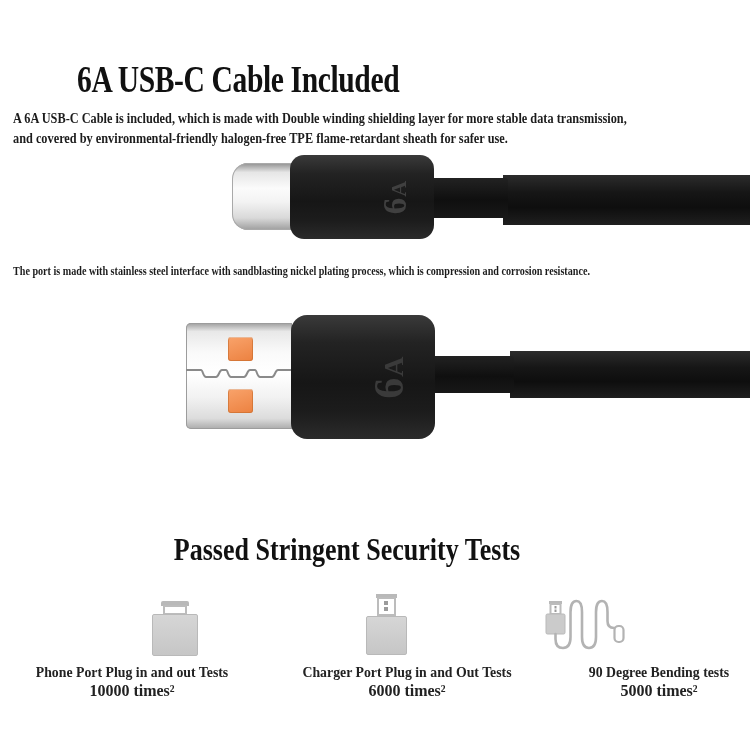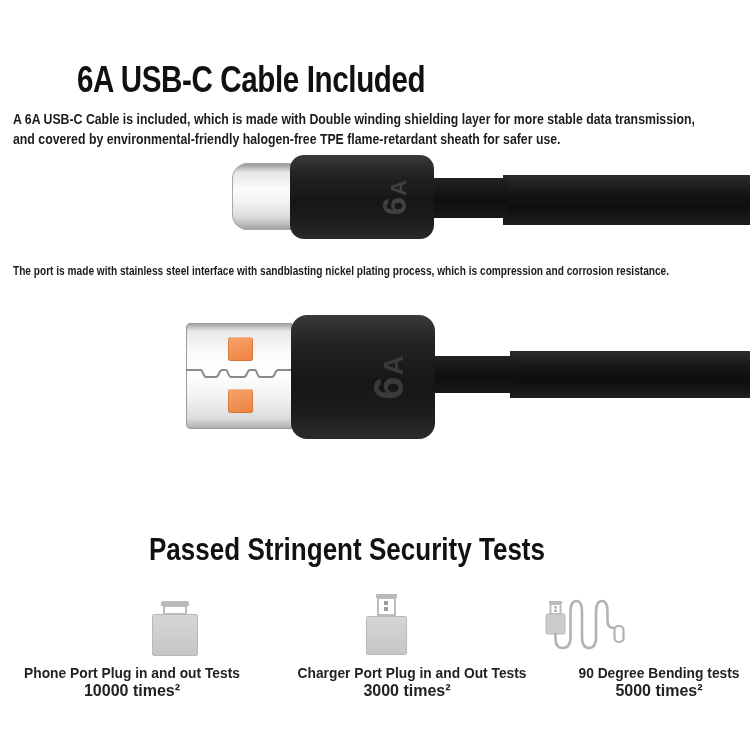--- a/index.html
+++ b/index.html
@@ -1,18 +1,18 @@
 <!DOCTYPE html>
 <html><head>
 <meta charset="utf-8">
 <style>
   html,body{margin:0;padding:0;background:#fff;}
   .canvas{
     position:relative;width:750px;height:750px;background:#ffffff;overflow:hidden;
-    font-family:Liberation Sans, sans-serif;color:#1c1c1c;
+    font-family:Liberation Serif, serif;color:#1c1c1c;
   }
   
   .hero-title{
     position:absolute;left:77px;top:60px;font-size:37px;font-weight:700;line-height:40px;
     letter-spacing:-0.5px;white-space:nowrap;color:#111;
     transform:scaleX(0.80);transform-origin:left top;
   }
   .hero-desc{position:absolute;left:13px;top:109px;font-weight:700;font-size:15px;line-height:19.5px;}
   .hero-desc .line{white-space:nowrap;transform:scaleX(0.82);transform-origin:left top;}
   .port-note{
@@ -154,20 +154,20 @@
     <path d="M12.5 41 V46 C12.5 52 15 55 20 55 C26 55 27.5 50 27.5 44 V19 C27.5 11 30 8 33.5 8 C37.5 8 39 12 39 19 V44 C39 50 40.5 55 46 55 C51.5 55 53 50 53 44 V19 C53 11 55.5 8 59 8 C63 8 64.5 12 64.5 19 V28 C64.5 33 67 35 71 35 H75" fill="none" stroke="#b3b3b3" stroke-width="2.6" stroke-linecap="round"></path>
     <rect x="71.5" y="33" width="9" height="16" rx="4" fill="#ffffff" stroke="#b3b3b3" stroke-width="2.2"></rect>
   </svg>
 
   <div class="test-col col-1">
     <div class="test-label">Phone Port Plug in and out Tests</div>
     <div class="test-value">10000 times²</div>
   </div>
   <div class="test-col col-2">
     <div class="test-label">Charger Port Plug in and Out Tests</div>
-    <div class="test-value">3000 times²</div>
+    <div class="test-value">6000 times²</div>
   </div>
   <div class="test-col col-3">
     <div class="test-label">90 Degree Bending tests</div>
     <div class="test-value">5000 times²</div>
   </div>
 
 </div>
 
 </body></html>

